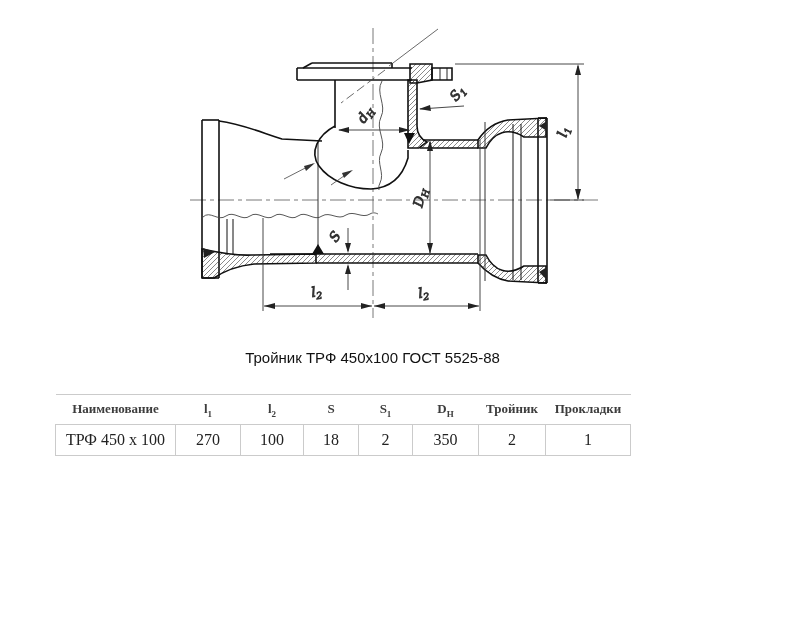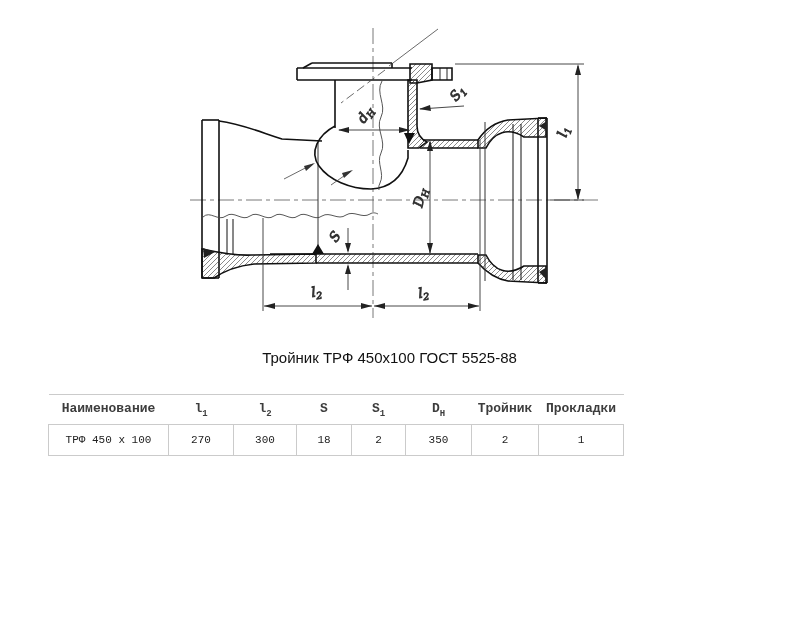--- a/index.html
+++ b/index.html
@@ -1,25 +1,25 @@
 <!DOCTYPE html>
 <html><head>
 <meta charset="utf-8">
 <style>
   html,body{margin:0;padding:0;background:#ffffff;}
   #page{position:relative;width:800px;height:623px;background:#fff;overflow:hidden;
         font-family:"Liberation Sans",sans-serif;}
   #drawing{position:absolute;left:0;top:0;}
   #title{position:absolute;left:0;top:349px;width:745px;text-align:center;
-         font-size:15px;color:#111;font-family:"Liberation Sans",sans-serif;margin-left:17px;}
-  #spec-table{position:absolute;left:48px;top:394px;border-collapse:collapse;
-              table-layout:fixed;font-family:Liberation Mono, monospace;}
+         font-size:15px;color:#111;font-family:"Liberation Sans",sans-serif;}
+  #spec-table{position:absolute;left:55px;top:394px;border-collapse:collapse;
+              table-layout:fixed;font-family:Liberation Serif, serif;}
   #spec-table th{border-top:1px solid #cbcbcb;font-weight:bold;color:#3d3d3d;
                  font-size:13px;height:29px;padding:0 2px;text-align:center;}
-  #spec-table td{border:1px solid #cbcbcb;color:#222;font-size:11px;height:30px;
+  #spec-table td{border:1px solid #cbcbcb;color:#222;font-size:16px;height:30px;
                  padding:0 2px;text-align:center;}
   sub{font-size:9px;}
   .dimlbl{font-family:"DejaVu Serif",serif;font-style:italic;font-size:13.5px;fill:#2a2a2a;}
   .dimsub{font-size:9.5px;}
 </style>
 </head>
 <body>
 
 <div id="page">
 
@@ -193,21 +193,21 @@
         <th><span>S</span><sub>1</sub></th>
         <th><span>D</span><sub>H</sub></th>
         <th><span>Тройник</span><sub></sub></th>
         <th><span>Прокладки</span><sub></sub></th>
       </tr>
     </thead>
     <tbody>
       <tr>
         <td>ТРФ 450 x 100</td>
         <td>270</td>
-        <td>300</td>
+        <td>100</td>
         <td>18</td>
         <td>2</td>
         <td>350</td>
         <td>2</td>
         <td>1</td>
       </tr>
     </tbody>
   </table>
 
 </div>

